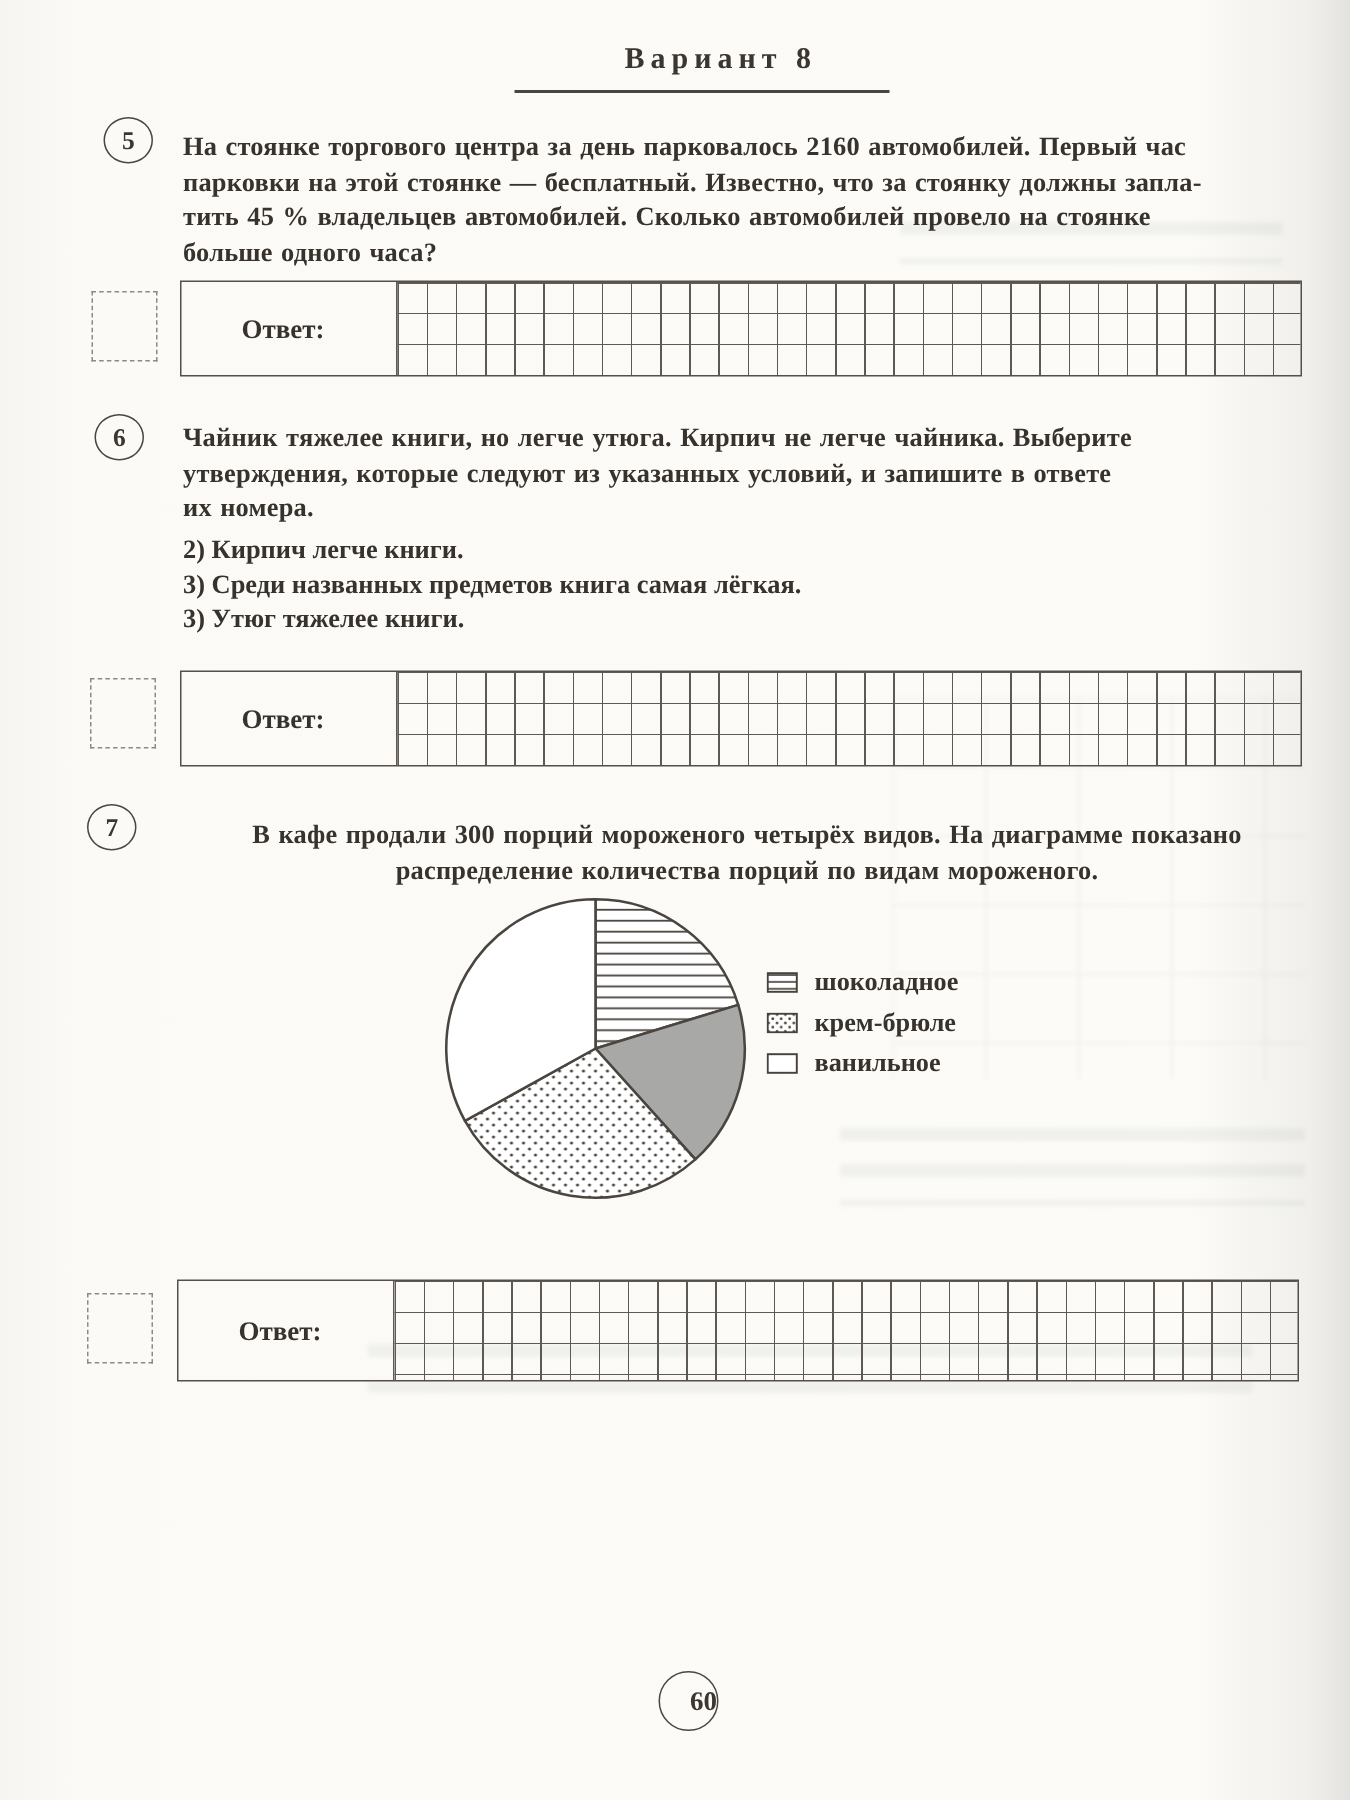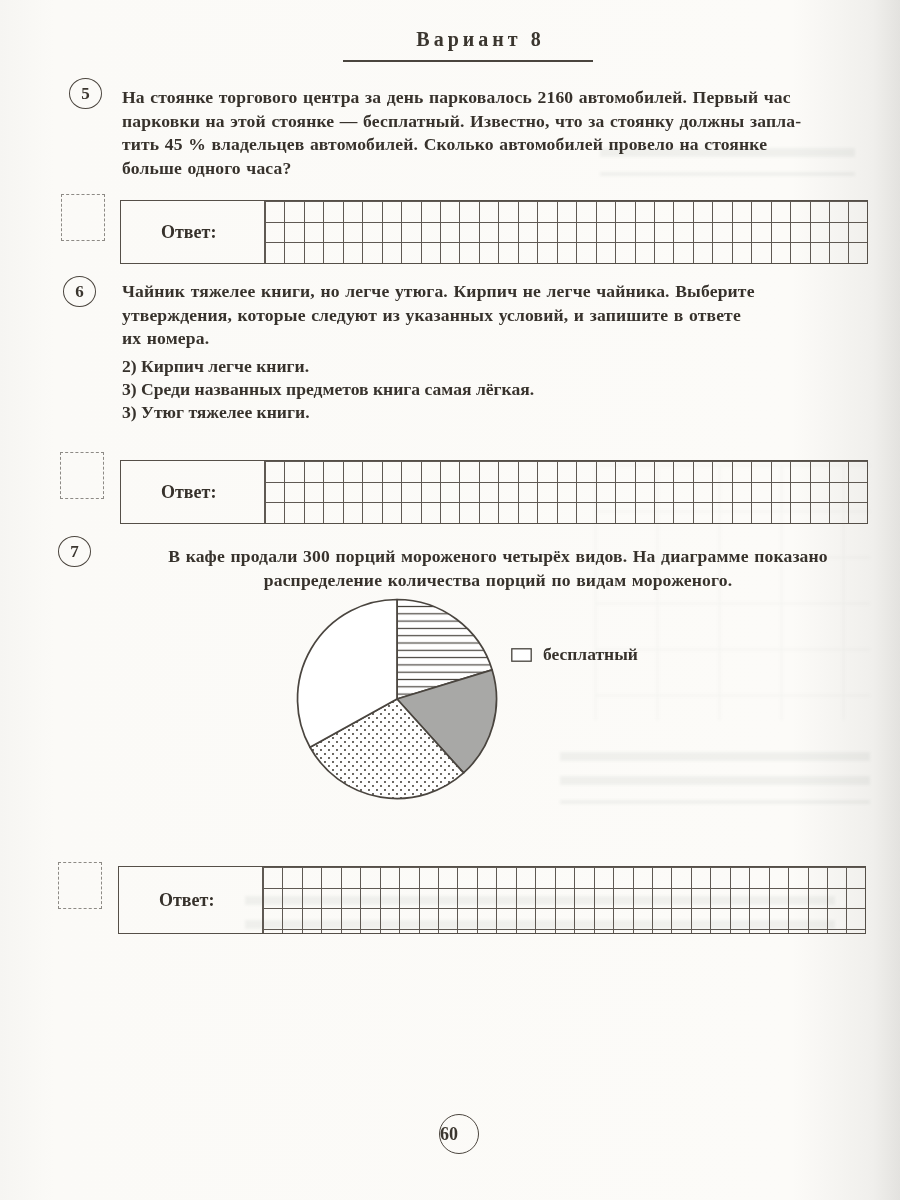--- a/index.html
+++ b/index.html
@@ -36,21 +36,20 @@
   .options{position:absolute;left:122px;width:752px;font-size:17.6px;line-height:23px;}
   .option-line{white-space:pre;}
   
   .score-box{
     position:absolute;width:42px;height:45px;
     border:1.6px dashed #8d8a85;background:transparent;
   }
   .answer-box{
     position:absolute;left:120px;width:746px;height:62px;
     border:1.6px solid #554f48;
-    margin-top:13px;
   }
   .answer-label{
     position:absolute;left:40px;top:0;height:100%;
     display:flex;align-items:center;font-size:18px;color:#37322c;
   }
   .answer-grid{
     position:absolute;left:143px;right:0;top:0;bottom:0;
     border-left:1px solid #5f5953;
     background-image:
       repeating-linear-gradient(to right,#5f5953 0 1px,transparent 1px 19.45px),
@@ -59,21 +58,21 @@
   
   .chart-wrap{position:absolute;left:295px;top:596px;width:204px;height:206px;}
   .legend{position:absolute;left:511px;top:641px;width:200px;}
   .legend-row{display:flex;align-items:center;height:27px;}
   .legend-swatch{flex:0 0 auto;margin-right:11px;display:block;}
   .legend-label{font-size:17.5px;color:#37322c;line-height:1;}
   
   .page-num{
     position:absolute;left:439px;top:1114px;width:38px;height:38px;
     border:1.7px solid #4c463f;border-radius:50%;
-    text-align:left;line-height:38px;font-size:18px;color:#3b362f;
+    text-align:right;line-height:38px;font-size:18px;color:#3b362f;
   }
   
   .ghost{position:absolute;pointer-events:none;filter:blur(1.4px);}
   .ghost-lines{
     background:repeating-linear-gradient(to bottom,#8b968f 0 9px,transparent 9px 24px);
     opacity:.10;
   }
   .ghost-table{
     background:
       repeating-linear-gradient(to right,#97a19a 0 1px,transparent 1px 62px),
@@ -151,23 +150,35 @@
     <path d="M 102 103 L 102.00 3.50 A 99.5 99.5 0 0 1 197.15 73.91 Z" fill="url(#pat-hlines)" stroke="#4a453f" stroke-width="1.7" stroke-linejoin="round"></path>
         <path d="M 102 103 L 197.15 73.91 A 99.5 99.5 0 0 1 168.58 176.94 Z" fill="#a8a8a6" stroke="#4a453f" stroke-width="1.7" stroke-linejoin="round"></path>
         <path d="M 102 103 L 168.58 176.94 A 99.5 99.5 0 0 1 14.98 151.24 Z" fill="url(#pat-dots)" stroke="#4a453f" stroke-width="1.7" stroke-linejoin="round"></path>
         <path d="M 102 103 L 14.98 151.24 A 99.5 99.5 0 0 1 102.00 3.50 Z" fill="#ffffff" stroke="#4a453f" stroke-width="1.7" stroke-linejoin="round"></path>
       </svg>
   </div>
 
   <div class="legend">
       <div class="legend-row">
         <svg class="legend-swatch" width="21" height="14">
+          <rect x="0.8" y="0.8" width="19.4" height="12.4" fill="url(#pat-hlines-s)" stroke="#46423c" stroke-width="1.3"></rect>
+        </svg>
+        <span class="legend-label">шоколадное</span>
+      </div>
+      <div class="legend-row">
+        <svg class="legend-swatch" width="21" height="14">
+          <rect x="0.8" y="0.8" width="19.4" height="12.4" fill="url(#pat-dots-s)" stroke="#46423c" stroke-width="1.3"></rect>
+        </svg>
+        <span class="legend-label">крем-брюле</span>
+      </div>
+      <div class="legend-row">
+        <svg class="legend-swatch" width="21" height="14">
           <rect x="0.8" y="0.8" width="19.4" height="12.4" fill="#ffffff" stroke="#46423c" stroke-width="1.3"></rect>
         </svg>
-        <span class="legend-label">бесплатный</span>
+        <span class="legend-label">ванильное</span>
       </div>
     </div>
 
 
   <div class="score-box" style="left:58px;top:862px;"></div>
   <div class="answer-box" style="left:118px;top:853px;height:66px;">
     <span class="answer-label">Ответ:</span>
     <div class="answer-grid"></div>
   </div>
 

